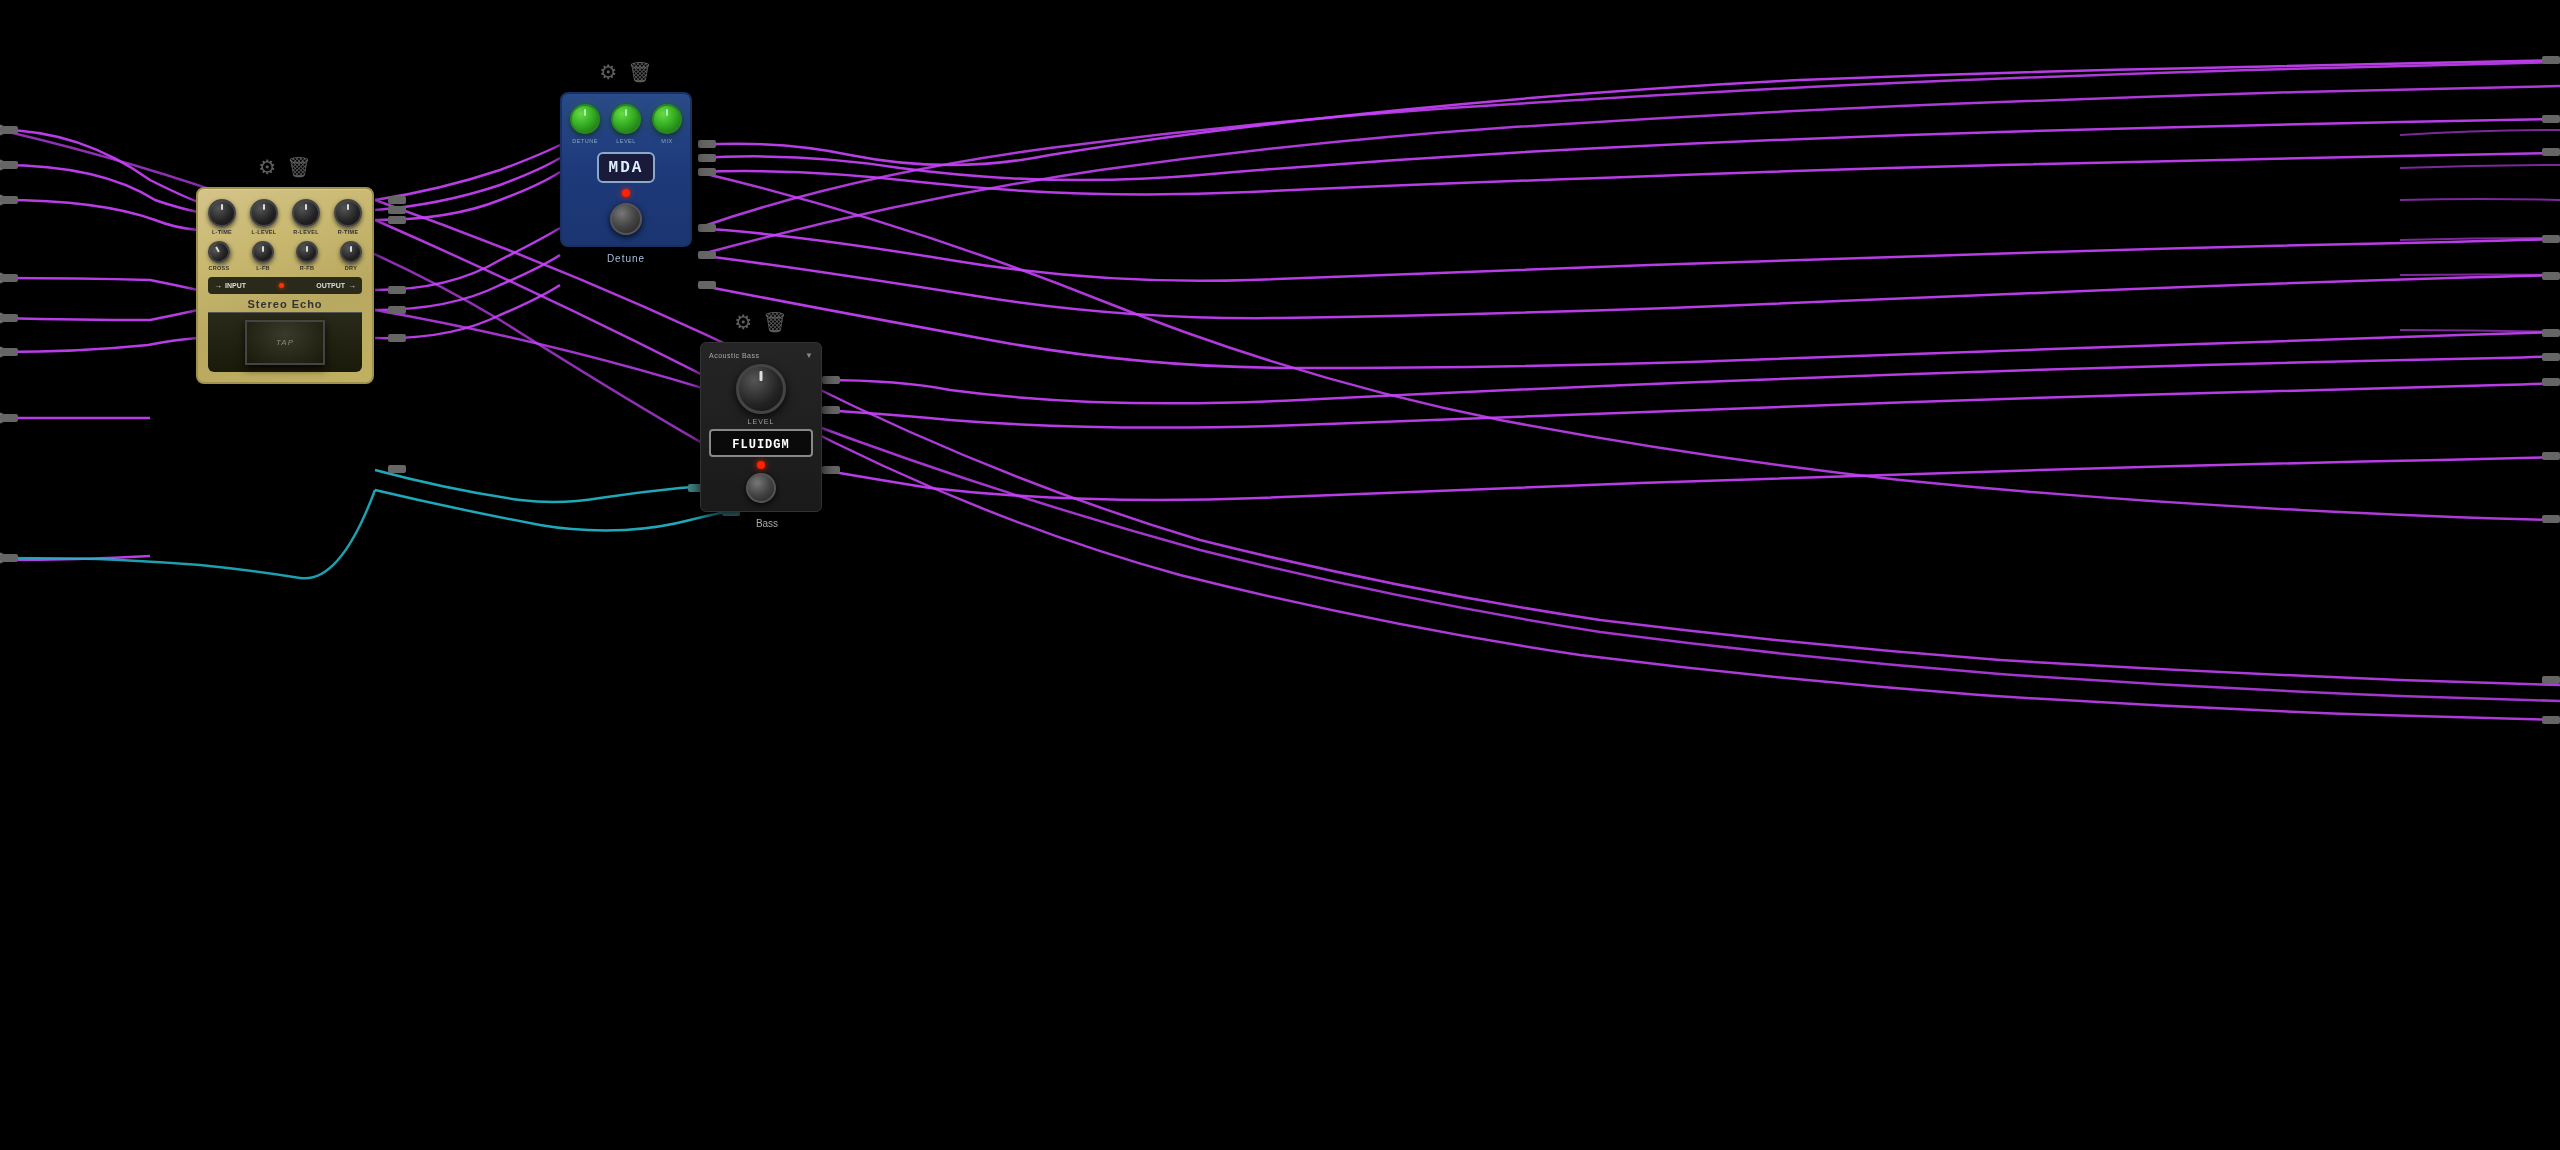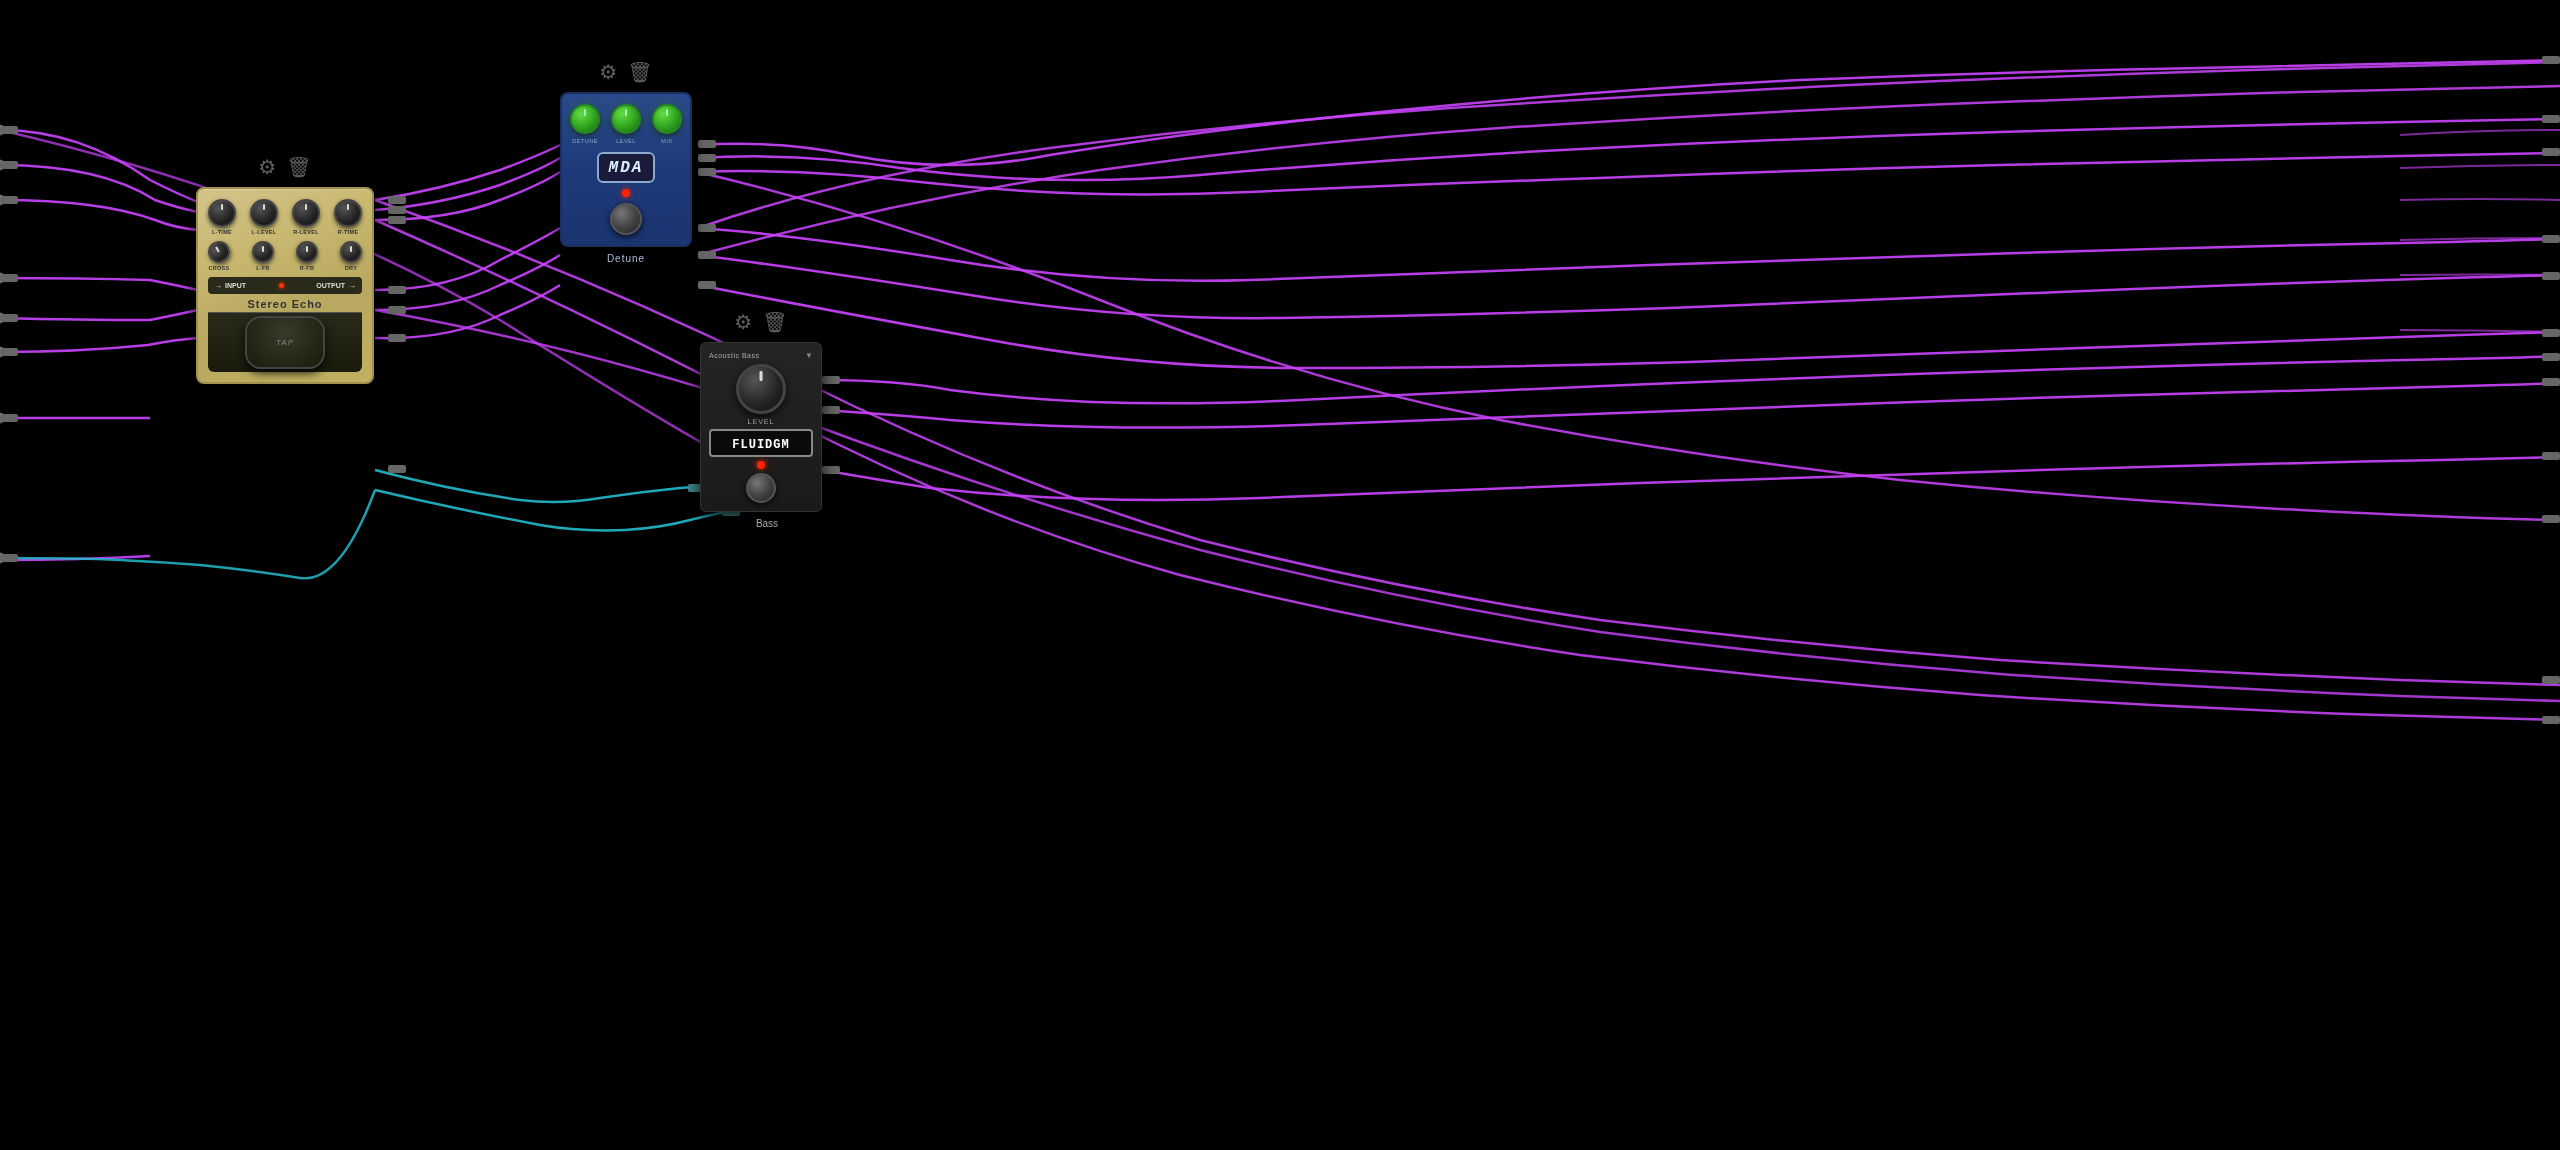--- a/index.html
+++ b/index.html
@@ -157,23 +157,23 @@
       background: linear-gradient(180deg, #2a2a1a 0%, #1a1a0a 100%);
       border-radius: 0 0 6px 6px;
       display: flex;
       align-items: center;
       justify-content: center;
       border-top: 1px solid #555;
     }
 
     .tap-button {
       width: 80px;
-      height: 53px;
+      height: 45px;
       background: radial-gradient(ellipse at 50% 30%, #3a3a2a, #1a1a0a);
-      border-radius: 16px;
+      border-radius: 0;
       border: 2px solid #444;
       box-shadow: 0 4px 8px rgba(0,0,0,0.8);
       display: flex;
       align-items: center;
       justify-content: center;
     }
 
     .tap-label {
       font-size: 8px;
       color: #888;
@@ -233,21 +233,20 @@
     }
 
     .mda-badge {
       background: #1a1a3a;
       border: 2px solid #88aacc;
       border-radius: 6px;
       padding: 4px 10px;
       text-align: center;
       margin: 6px auto;
       width: fit-content;
-      font-style: italic;
     }
 
     .mda-text {
       font-size: 16px;
       color: #ddeeff;
       font-weight: bold;
       letter-spacing: 2px;
       font-family: 'Courier New', monospace;
     }
 

